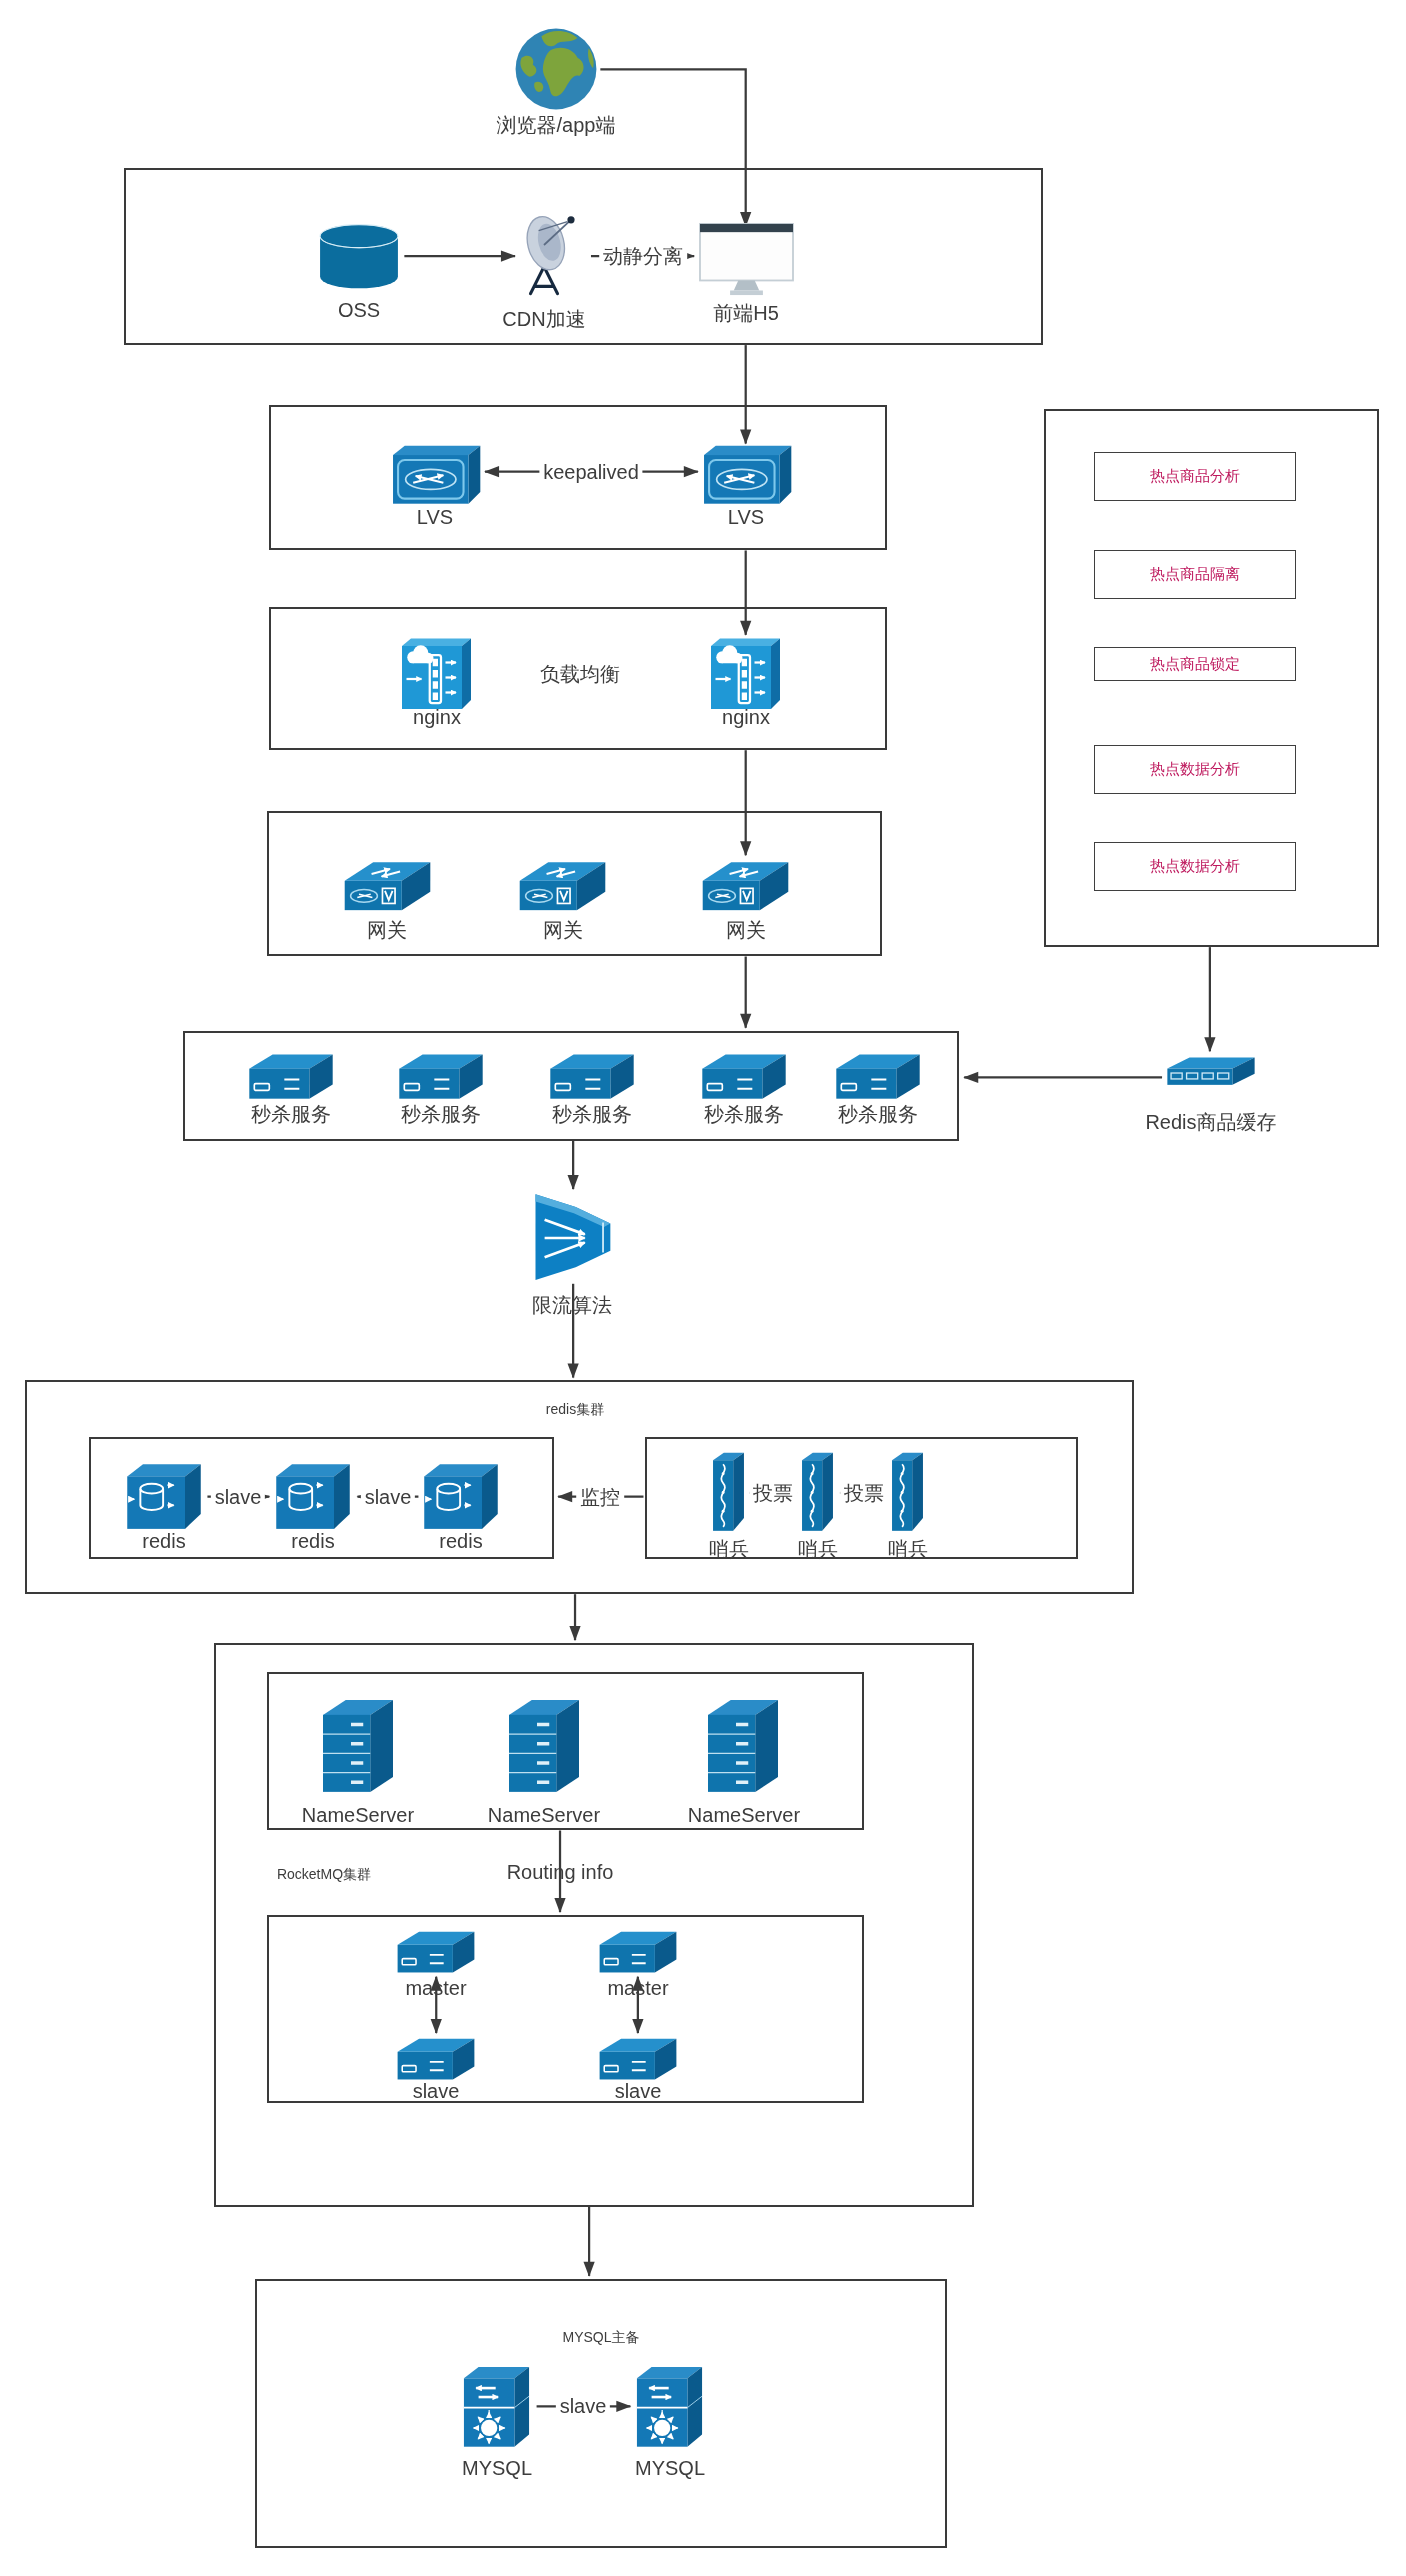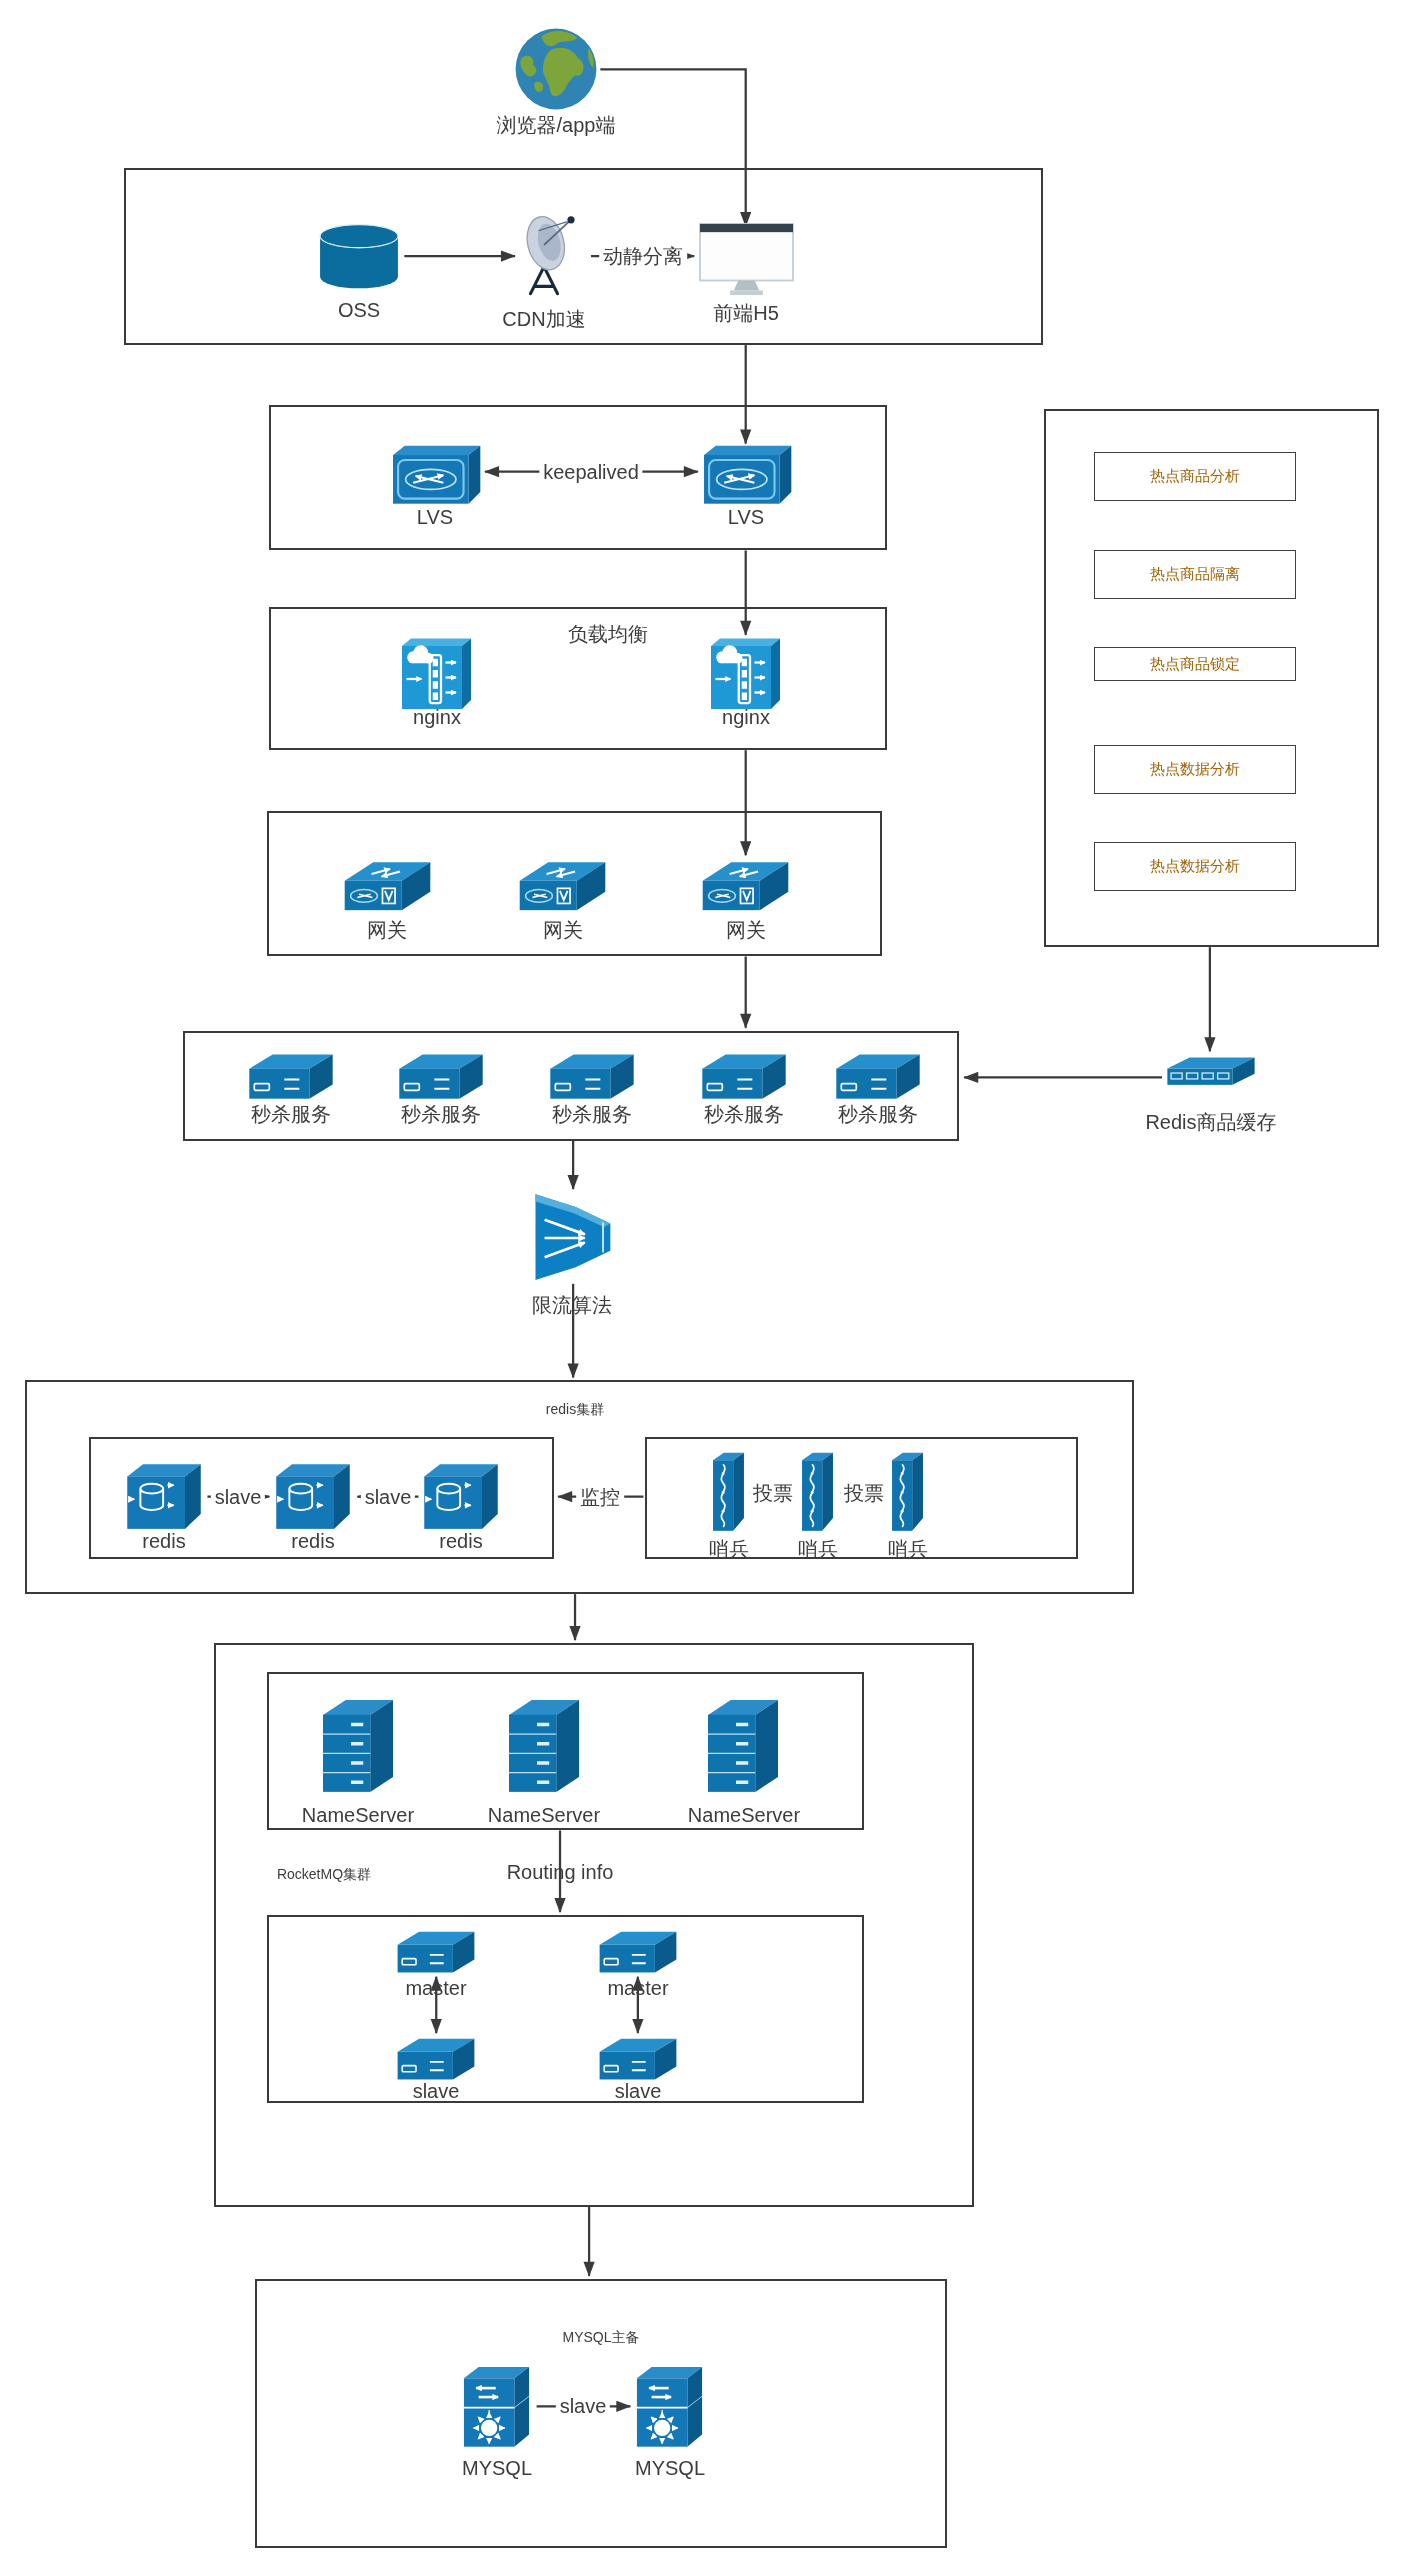--- a/index.html
+++ b/index.html
@@ -1,20 +1,20 @@
 <!DOCTYPE html>
 <html style="font-size:15px"><head>
 <meta charset="utf-8">
 <style>
   html,body{margin:0;padding:0;background:#ffffff;}
   #canvas{position:relative;background:#ffffff;overflow:hidden;
           font-family:"Liberation Sans","DejaVu Sans",sans-serif;color:#3d3d3d;}
   .group{position:absolute;border:2.8px solid #3a3a3a;box-sizing:border-box;background:transparent;}
   .card{position:absolute;border:1.9px solid #3f3f3f;box-sizing:border-box;background:#ffffff;
-        display:flex;align-items:center;justify-content:center;font-size:15px;color:#a16207;}
+        display:flex;align-items:center;justify-content:center;font-size:15px;color:#be185d;}
   .edges{position:absolute;left:0;top:0;}
   polyline.e{fill:none;stroke:#3a3a3a;stroke-width:2.4px;}
   .node-ic{position:absolute;}
   .node-ic svg{width:100%;height:100%;display:block;overflow:visible;}
   .lbl{position:absolute;transform:translate(-50%,-50%);white-space:nowrap;
        font-size:20px;line-height:1.3;color:#3d3d3d;}
   .lbl.bgw{background:#ffffff;padding:0 3.8px;}
   .group-lbl{font-size:14px;}
   #defs-svg{position:absolute;width:0;height:0;left:0;top:0;}
 </style>
@@ -437,21 +437,21 @@
     <div class="lbl" style="left: 497px; top: 2468px;">MYSQL</div>
     <div class="node-ic" style="left: 632px; top: 2362px; width: 75px; height: 88px;">
       <svg viewBox="0 0 80 94" width="75" height="88">
         <use href="#icon-mysql"></use>
       </svg>
     </div>
     <div class="lbl" style="left: 670px; top: 2468px;">MYSQL</div>
     <div class="lbl group-lbl" style="left: 575px; top: 1409px;">redis集群</div>
     <div class="lbl group-lbl" style="left: 324px; top: 1874px;">RocketMQ集群</div>
     <div class="lbl group-lbl" style="left: 601px; top: 2337px;">MYSQL主备</div>
-    <div class="lbl" style="left: 580px; top: 634px; margin-left: 28px;">负载均衡</div>
+    <div class="lbl" style="left: 580px; top: 674px;">负载均衡</div>
     <div class="lbl bgw" style="left: 643px; top: 256px;">动静分离</div>
     <div class="lbl bgw" style="left: 591px; top: 472px;">keepalived</div>
     <div class="lbl" style="left: 560px; top: 1872px;">Routing info</div>
     <div class="lbl bgw" style="left: 583px; top: 2406px;">slave</div>
     <div class="lbl bgw" style="left: 238px; top: 1497px;">slave</div>
     <div class="lbl bgw" style="left: 388px; top: 1497px;">slave</div>
     <div class="lbl bgw" style="left: 773px; top: 1493px;">投票</div>
     <div class="lbl bgw" style="left: 864px; top: 1493px;">投票</div>
     <div class="lbl bgw" style="left: 600px; top: 1497px;">监控</div>
   </div>

